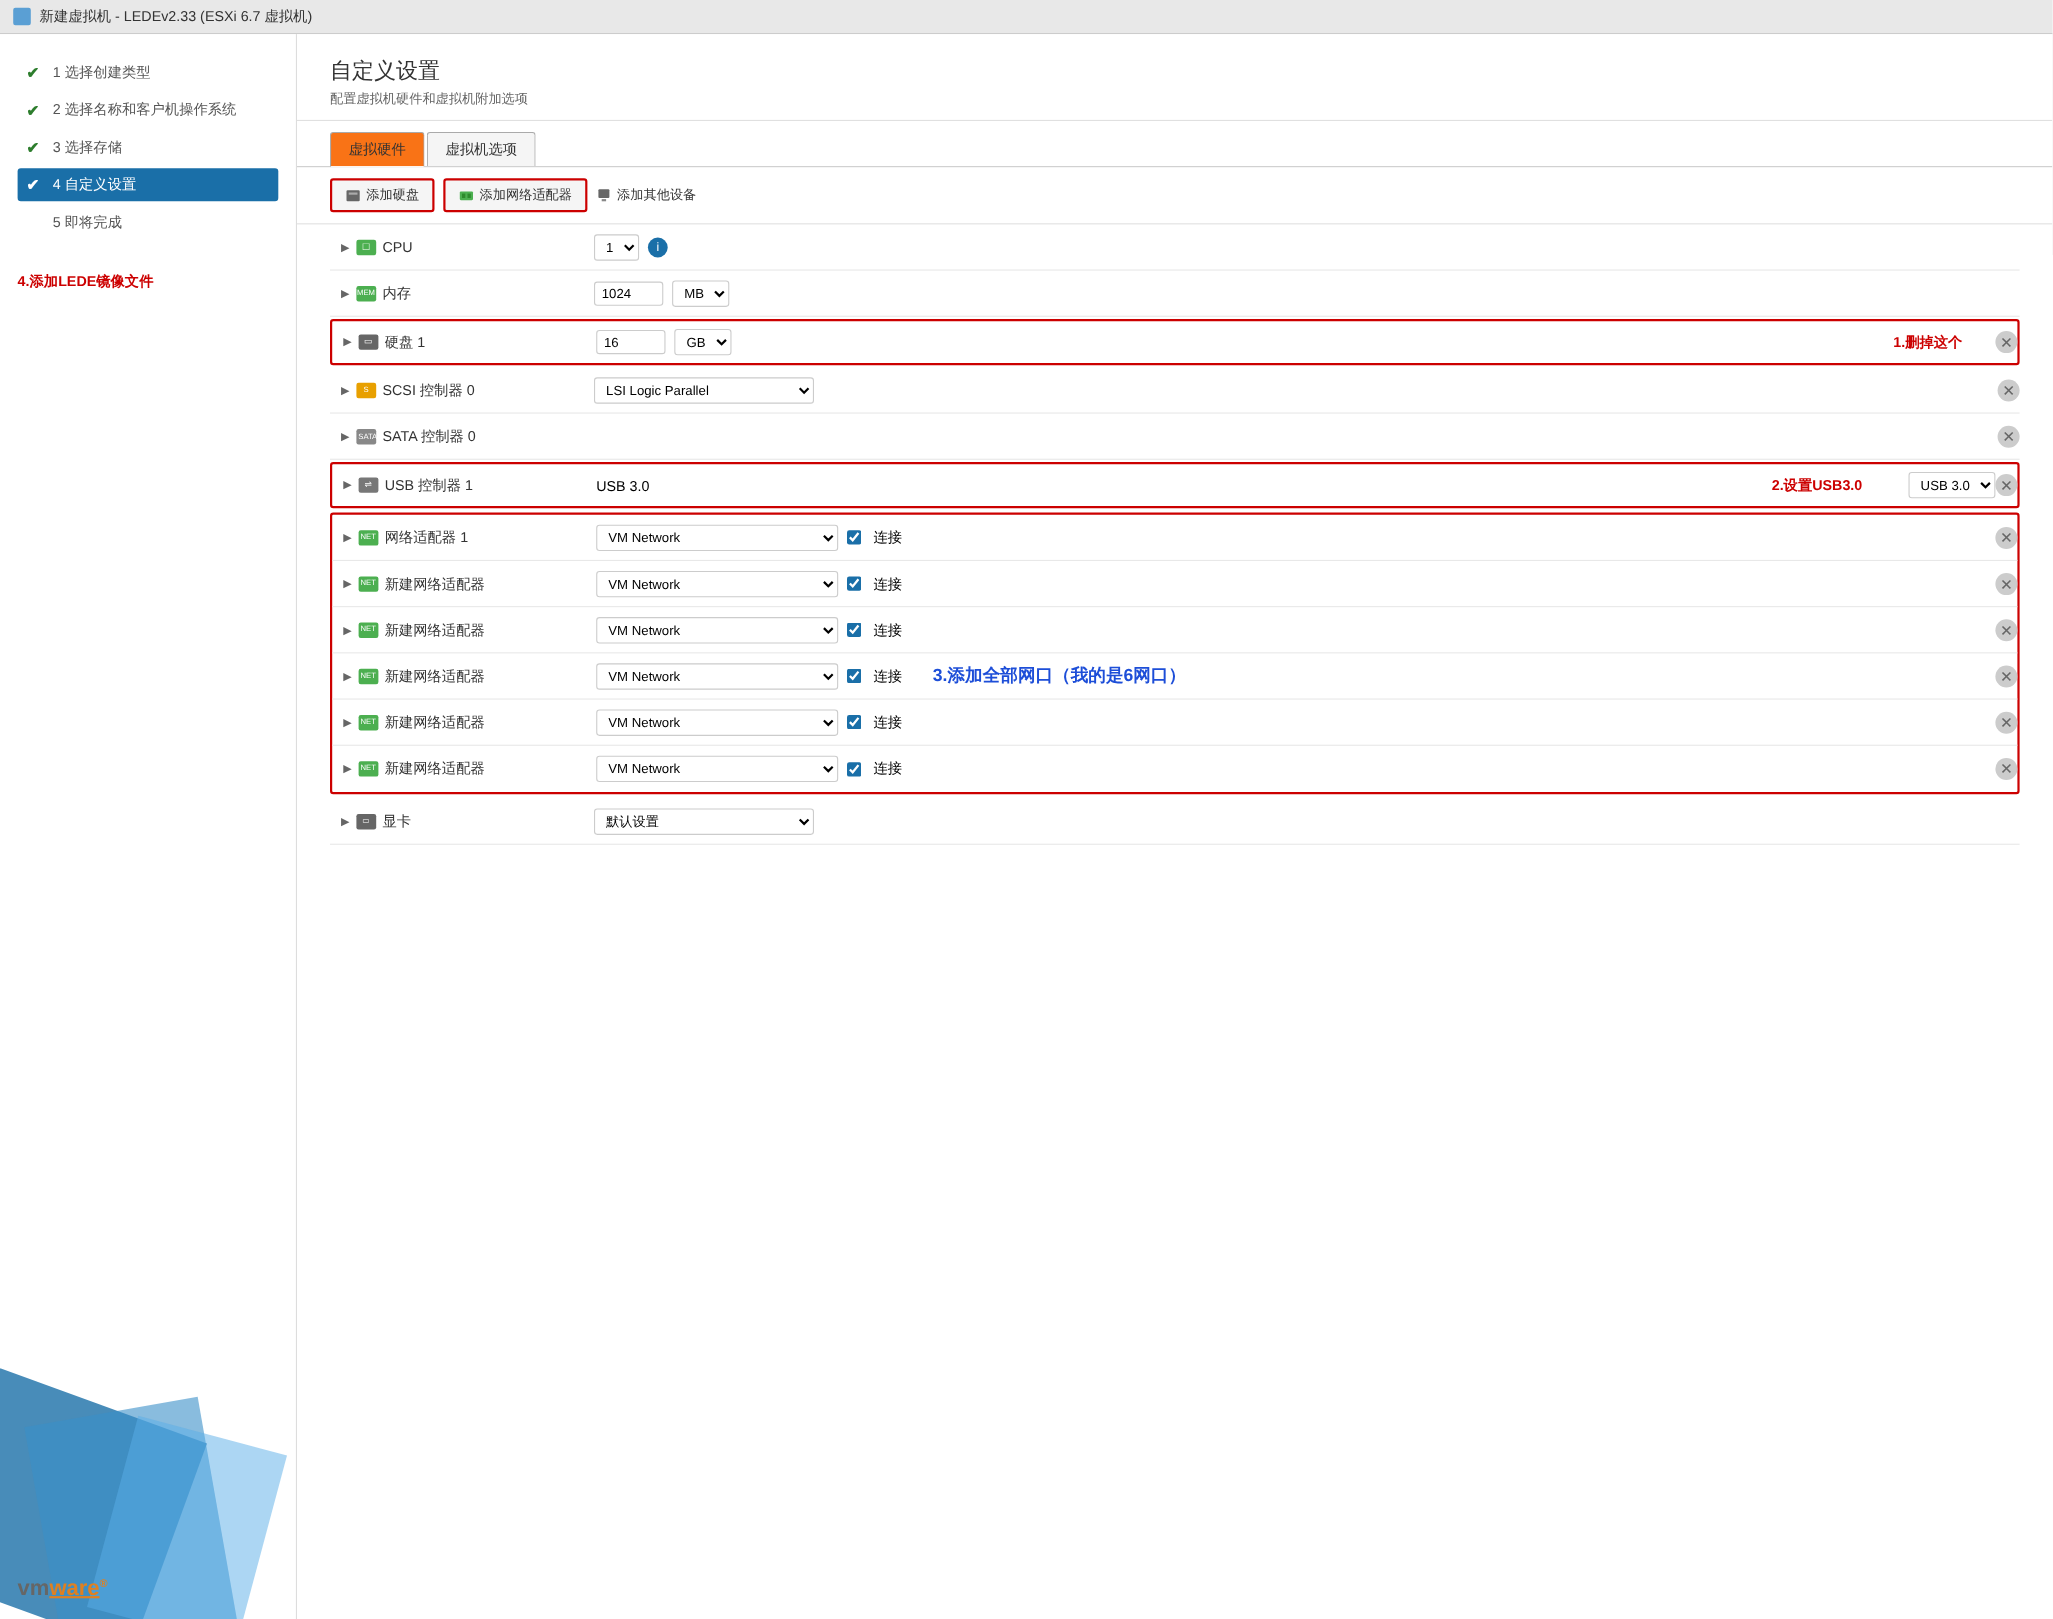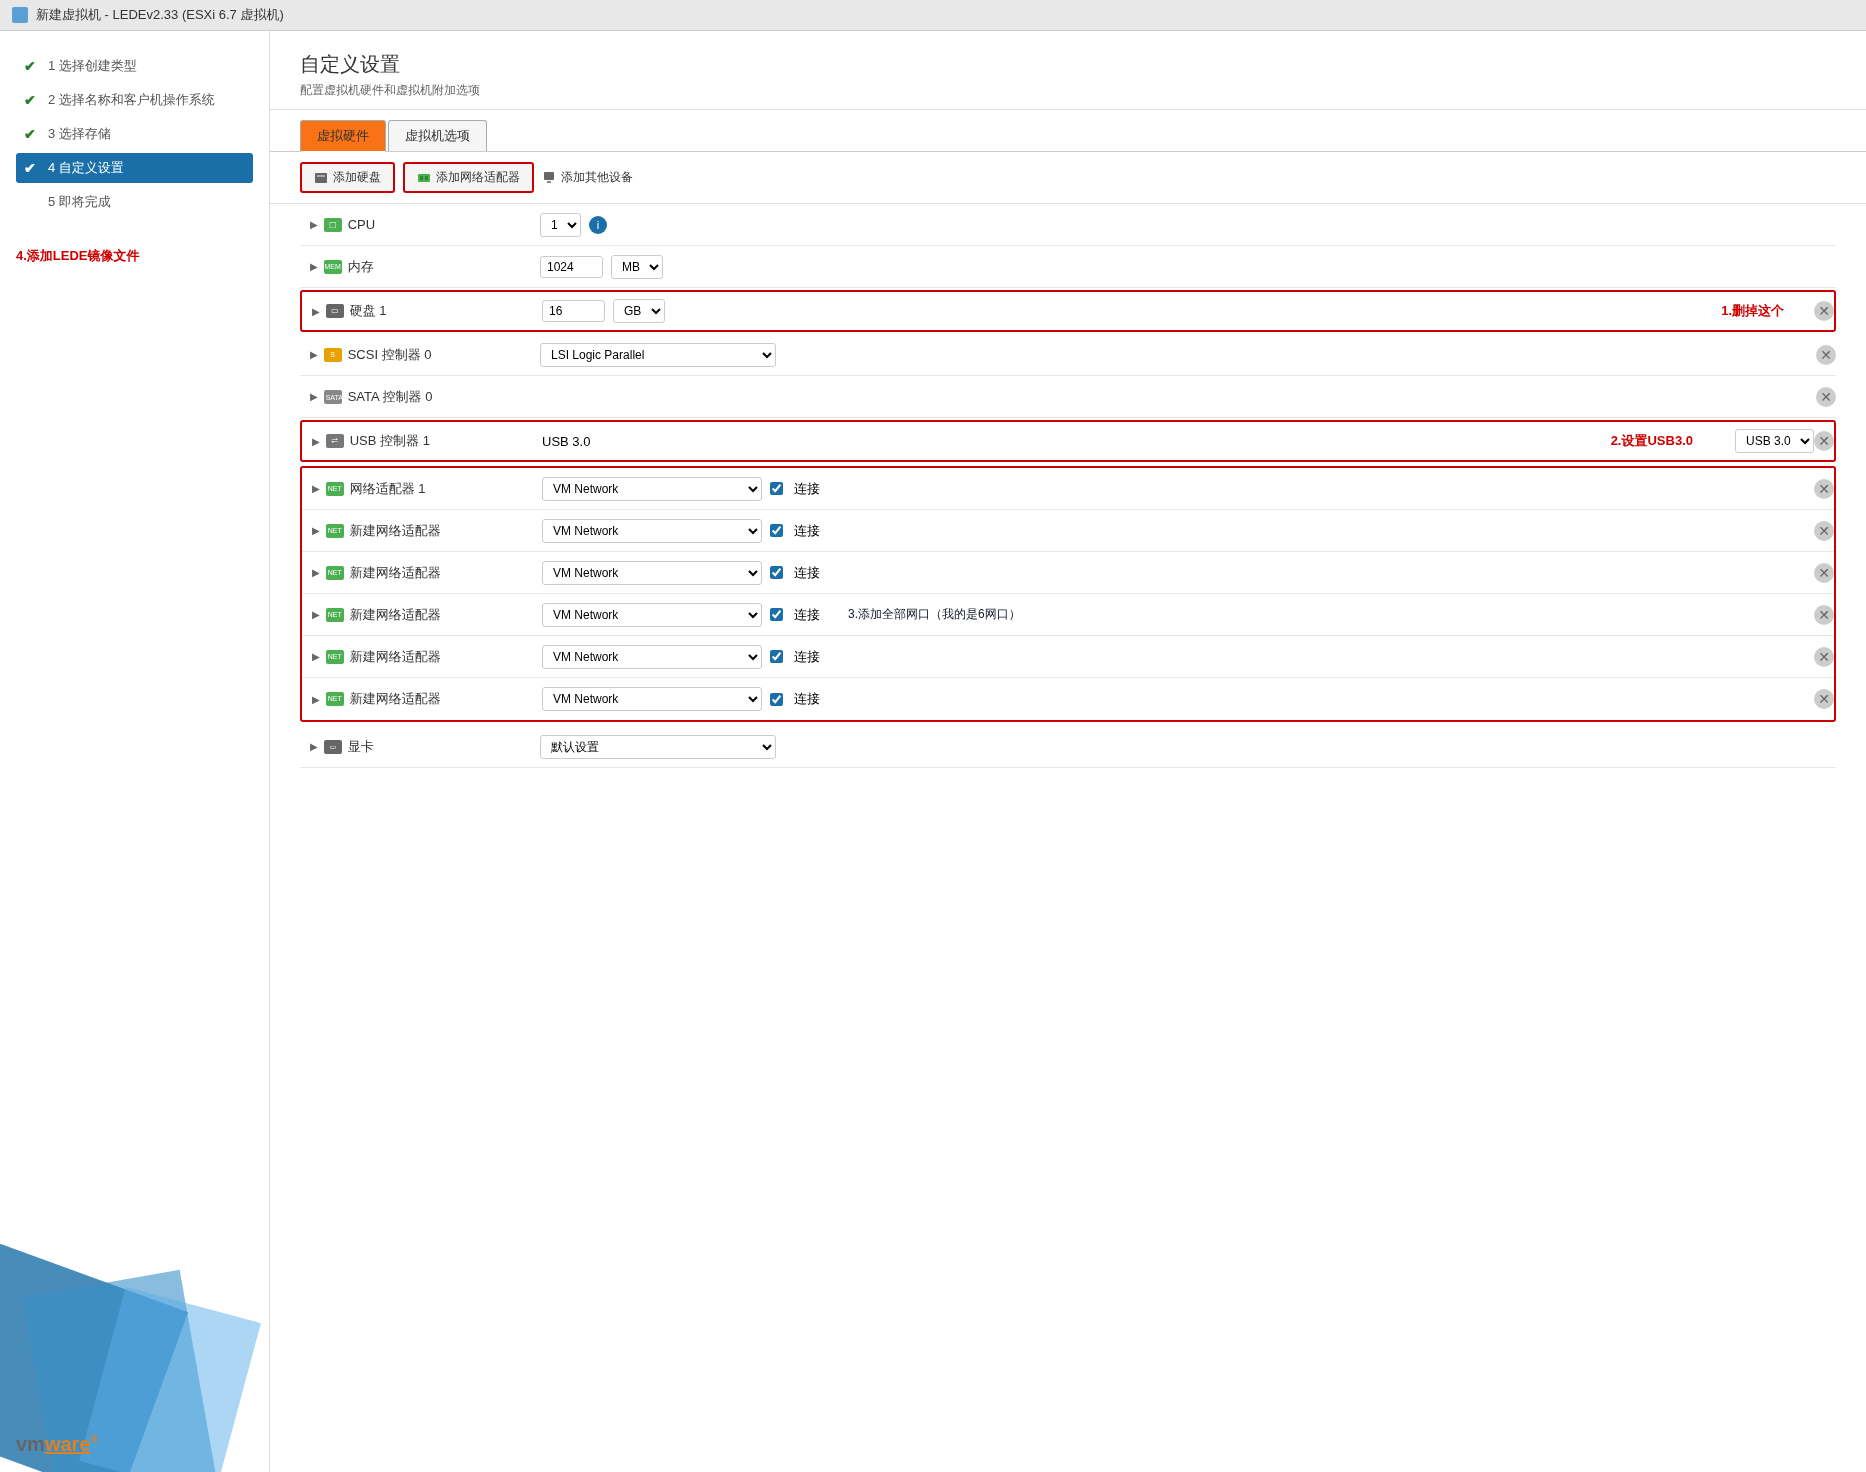--- a/index.html
+++ b/index.html
@@ -263,21 +263,21 @@
       gap: 8px;
     }
     .hw-select {
       border: 1px solid #ccc;
       padding: 3px 6px;
       border-radius: 3px;
       font-size: 12px;
       background: white;
       cursor: pointer;
     }
-    .hw-select.wide { width: 236px; }
+    .hw-select.wide { width: 200px; }
     .hw-input {
       border: 1px solid #ccc;
       padding: 3px 6px;
       border-radius: 3px;
       font-size: 12px;
       width: 63px;
     }
     .info-icon {
       width: 18px; height: 18px;
       background: #1a6fa8;
@@ -573,21 +573,21 @@
             <span>新建网络适配器</span>
           </div>
           <div class="hw-controls">
             <select class="hw-select" style="width:220px;">
               <option>VM Network</option>
             </select>
             <label class="checkbox-label">
               <input type="checkbox" checked="" style="">
               <span>连接</span>
             </label>
-            <span style="color:#0f172a; font-size:12px; font-weight:normal; margin-left:20px;">3.添加全部网口（我的是6网口）</span>
+            <span style="color:#1d4ed8; font-size:16px; font-weight:bold; margin-left:20px;">3.添加全部网口（我的是6网口）</span>
           </div>
           <div class="remove-btn">✕</div>
         </div>
 
         <div class="hw-row">
           <div class="hw-label">
             <span class="expand-arrow">▶</span>
             <span class="hw-icon net" style="font-size:7px;">NET</span>
             <span>新建网络适配器</span>
           </div>

